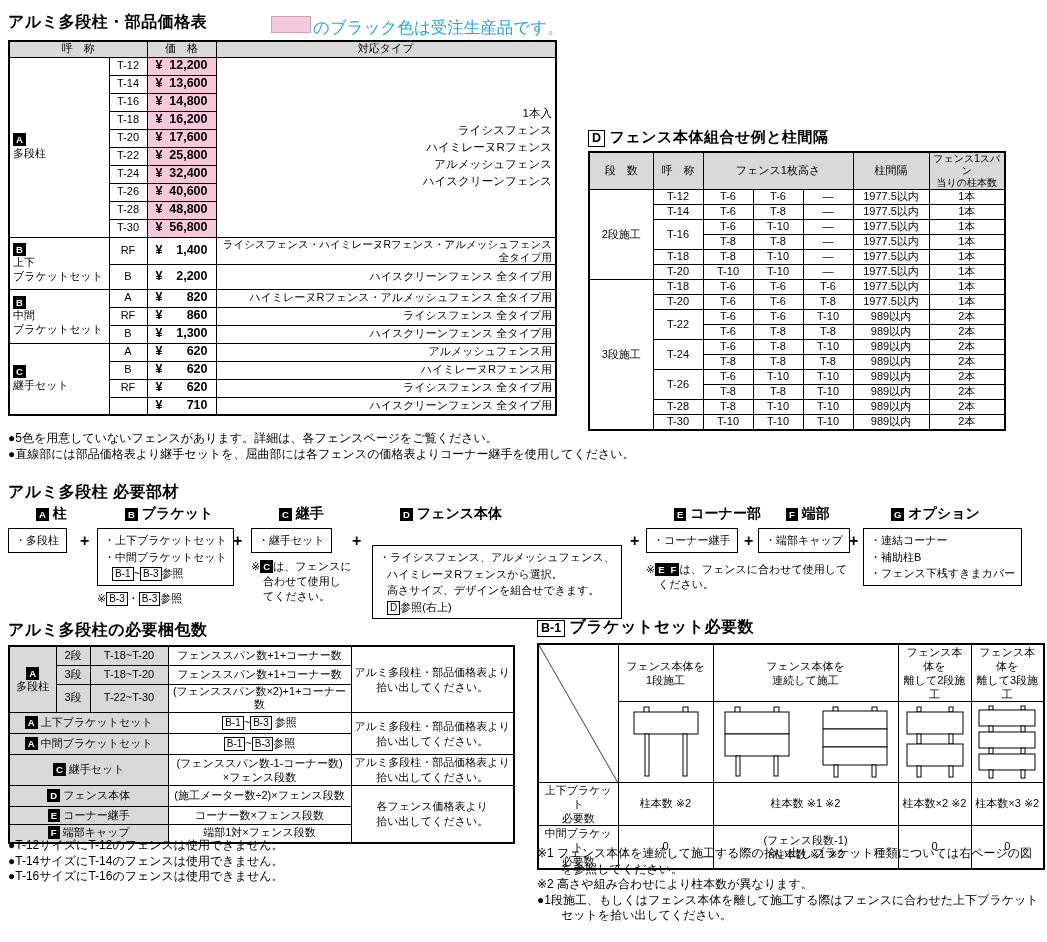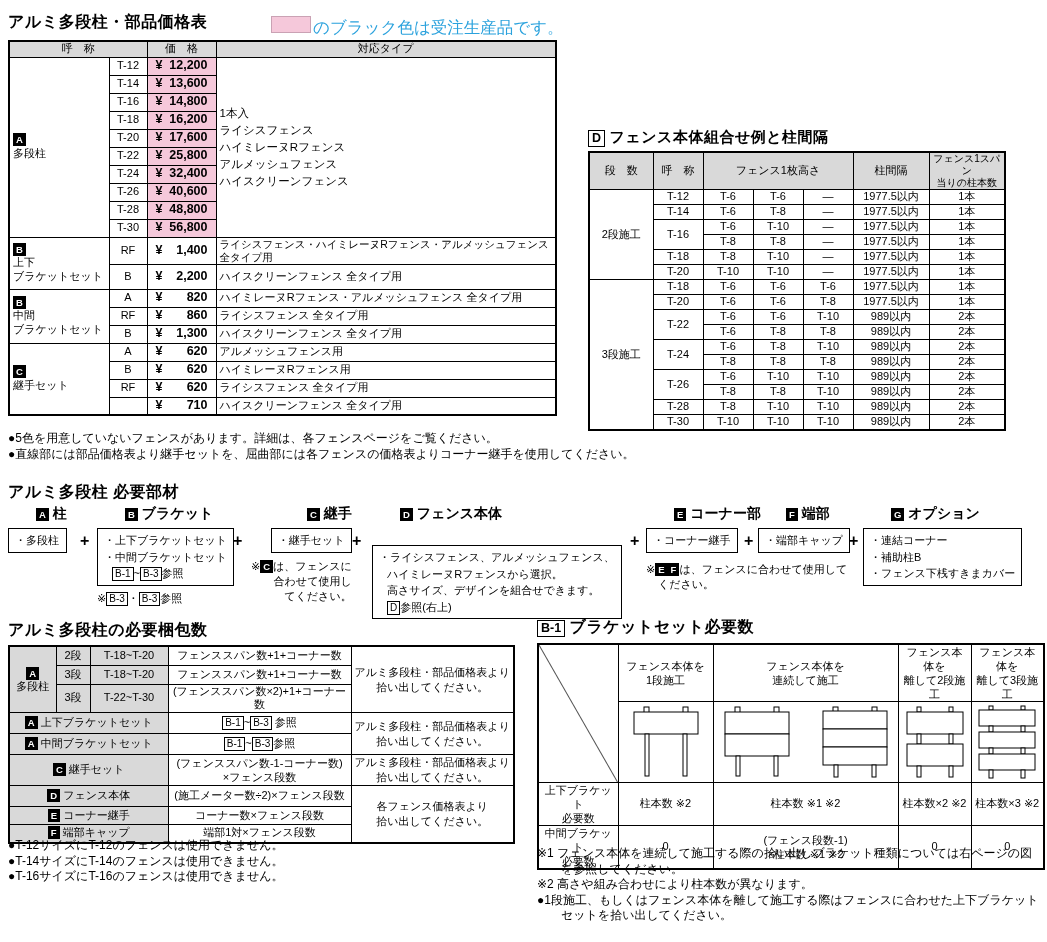--- a/index.html
+++ b/index.html
@@ -11,21 +11,21 @@
   .legend-text{position:absolute;left:313px;top:9px;font-size:16.5px;font-weight:normal;color:#2ba2dd;white-space:nowrap;margin-top:8px;}
 
   table{border-collapse:collapse;}
   .tbl{border:2px solid #000;background:#fff;}
   .tbl td,.tbl th{border:1px solid #000;padding:0 3px;font-size:11px;line-height:1.25;font-weight:normal;vertical-align:middle;}
   .hd{background:#d9d9d9;text-align:center;}
   .ctr{text-align:center;}
   .lbl{text-align:left;vertical-align:middle;padding:2px 4px;}
   .pink{background:#f5c8da;}
   .pc{display:flex;justify-content:space-between;align-items:center;padding:0 5px;font-weight:bold;font-size:12.5px;}
-  .typ{text-align:left;padding-left:6px;}
+  .typ{text-align:right;padding-left:6px;}
   .mk{display:inline-block;background:#000;color:#fff;font-weight:bold;font-size:9.5px;line-height:11px;padding:1px 3px;}
   .refbox{display:inline-block;border:1px solid #000;font-size:10px;line-height:12px;padding:0 2px;background:#fff;}
   .refbox.big{font-size:12.5px;line-height:15px;padding:0 3px;font-weight:bold;}
   .note{font-size:12px;line-height:15.5px;white-space:nowrap;}
   .unit-title{font-weight:bold;font-size:14px;white-space:nowrap;margin-left:28px;}
   .unit-box{border:1px solid #000;padding:3px 6px;font-size:11px;line-height:1.5;white-space:nowrap;background:#fff;}
   .plus{font-size:16px;font-weight:bold;}
   .smallnote{font-size:11px;line-height:15px;white-space:nowrap;}
   .hang{padding-left:2em;text-indent:-2em;white-space:normal;}
   .diagcell{position:relative;padding:0;}
@@ -439,21 +439,21 @@
     <div class="unit-title"><span class="mk">B</span> <span>ブラケット</span></div>
     <div class="unit-box" style="margin-top:5px;">
       <div>・上下ブラケットセット</div>
       <div>・中間ブラケットセット</div>
       <div style="padding-left:8px;"><span class="refbox">B-1</span><span>~</span><span class="refbox">B-3</span><span>参照</span></div>
     </div>
     <div class="smallnote" style="margin-top:5px;"><span>※</span><span class="refbox">B-3</span><span>・</span><span class="refbox">B-3</span><span>参照</span></div>
   </div>
   <div class="abs plus" style="left:233px;top:532px;">+</div>
 
-  <div class="abs" style="left:251px;top:505px;text-align:right;">
+  <div class="abs" style="left:251px;top:505px;">
     <div class="unit-title"><span class="mk">C</span> <span>継手</span></div>
     <div class="unit-box" style="margin-top:5px;display:inline-block;"><div>・継手セット</div></div>
     <div class="smallnote" style="margin-top:6px;">
       <div><span>※</span><span class="mk">C</span><span>は、フェンスに</span></div>
       <div style="padding-left:12px;">合わせて使用し</div>
       <div style="padding-left:12px;">てください。</div>
     </div>
   </div>
   <div class="abs plus" style="left:352px;top:532px;">+</div>
 

